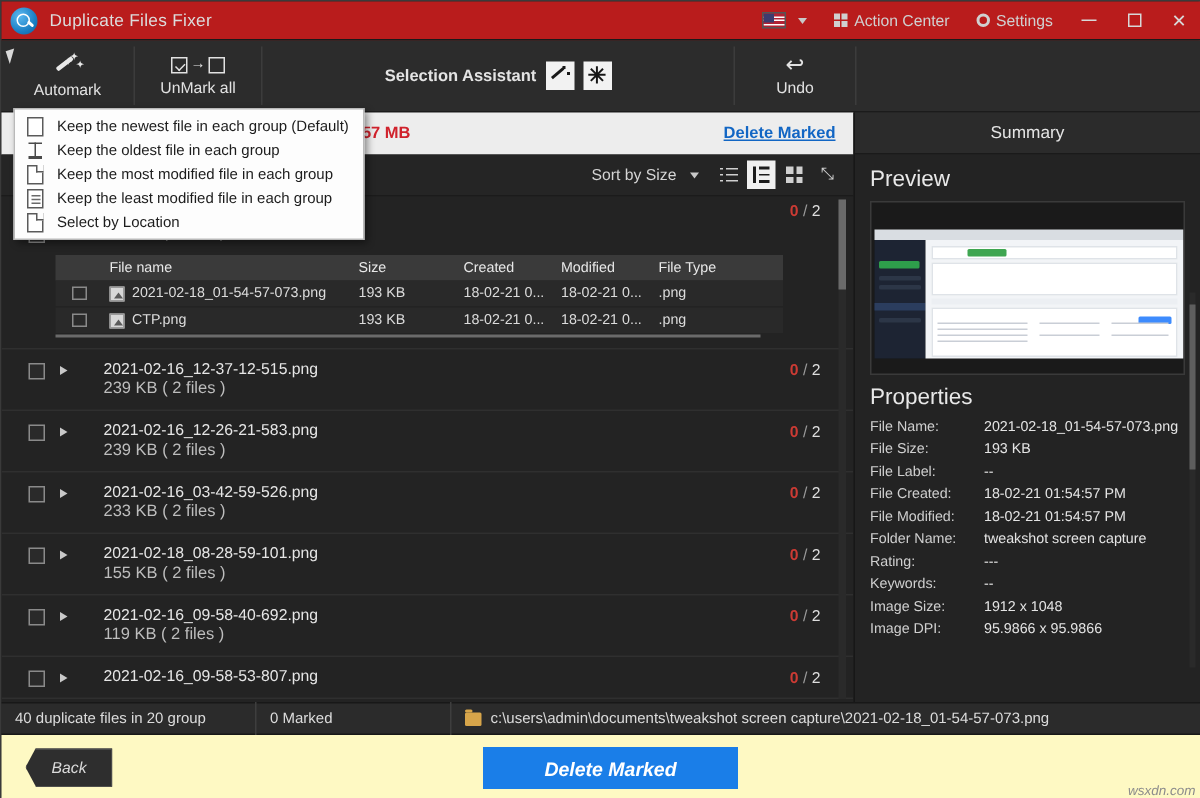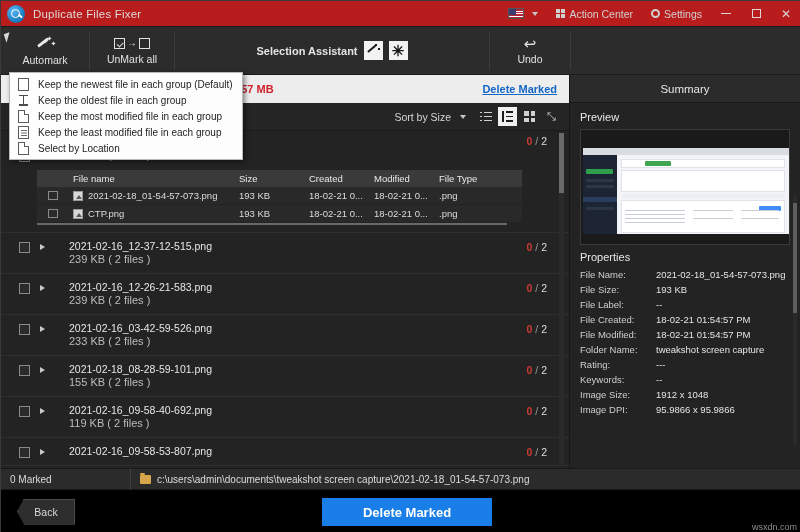--- a/index.html
+++ b/index.html
@@ -245,21 +245,21 @@
   .rpanel {
     position:absolute; left:568px; top:74px; width:231px; height:393px;
     background:#232323; border-left:1px solid #171717;
   }
   .summary-tab {
     height:28px; background:#2b2b2b; display:flex; align-items:center;
     justify-content:center; color:#e5e5e5; font-size:11.5px;
     border-bottom:1px solid #1a1a1a;
   }
   .rp-section { padding:8px 10px 0 10px; }
-  .rp-h { color:#e8e8e8; font-size:11px; margin-bottom:6px; }
+  .rp-h { color:#e8e8e8; font-size:15px; margin-bottom:6px; }
   .preview-box {
     width:210px; height:116px; background:#1a1a1a; border:1px solid #3a3a3a;
     overflow:hidden; position:relative;
   }
   
   .mb { position:absolute; left:2px; top:18px; width:206px; height:86px; background:#141414; }
   .mb-chrome { position:absolute;left:0;top:0;width:206px;height:7px;background:#d9dde2; }
   .mb-side { position:absolute;left:0;top:7px;width:34px;height:79px;background:#1d2433; }
   .mb-body { position:absolute;left:34px;top:7px;width:172px;height:79px;background:#f2f4f7; }
   .mb-card {
@@ -299,21 +299,21 @@
   .folder-ico {
     width:11px;height:9px;background:#d7a54a;position:relative;flex:none;border-radius:1px;
   }
   .folder-ico::before{
     content:'';position:absolute;left:0;top:-2px;width:5px;height:2px;background:#d7a54a;border-radius:1px;
   }
 
   
   .bottombar {
     position:absolute; left:0; top:489px; width:800px; height:43px;
-    background:#000000; display:flex; align-items:center;
+    background:#fef9c3; display:flex; align-items:center;font-style:italic;
   }
   .back-btn {
     margin-left:16px; width:58px; height:26px; background:#2e2e2e;
     border:1px solid #4a4a4a; color:#dadada; font-size:10.5px;
     display:flex; align-items:center; justify-content:center;
     clip-path: polygon(12% 0, 100% 0, 100% 100%, 12% 100%, 0 50%);
   }
   .delete-btn {
     position:absolute; left:321px; top:8px; width:170px; height:28px;
     background:#1a7ee8; color:#fff; font-size:13px; font-weight:700;
@@ -712,20 +712,21 @@
         <span class="pk">Image DPI:</span>
         <span class="pv">95.9866 x 95.9866</span>
       </div>
     </div>
     <div class="rp-scroll">
       <div class="rp-thumb"></div>
     </div>
   </div>
 
   <div class="statusbar">
+    <div class="sb-cell" style="width:170px">40 duplicate files in 20 group</div>
     <div class="sb-cell" style="width:130px">0 Marked</div>
     <div class="sb-cell sb-path">
       <span class="folder-ico"></span>
       <span>c:\users\admin\documents\tweakshot screen capture\2021-02-18_01-54-57-073.png</span>
     </div>
   </div>
 
   <div class="bottombar">
     <div class="back-btn">Back</div>
     <div class="delete-btn">Delete Marked</div>

